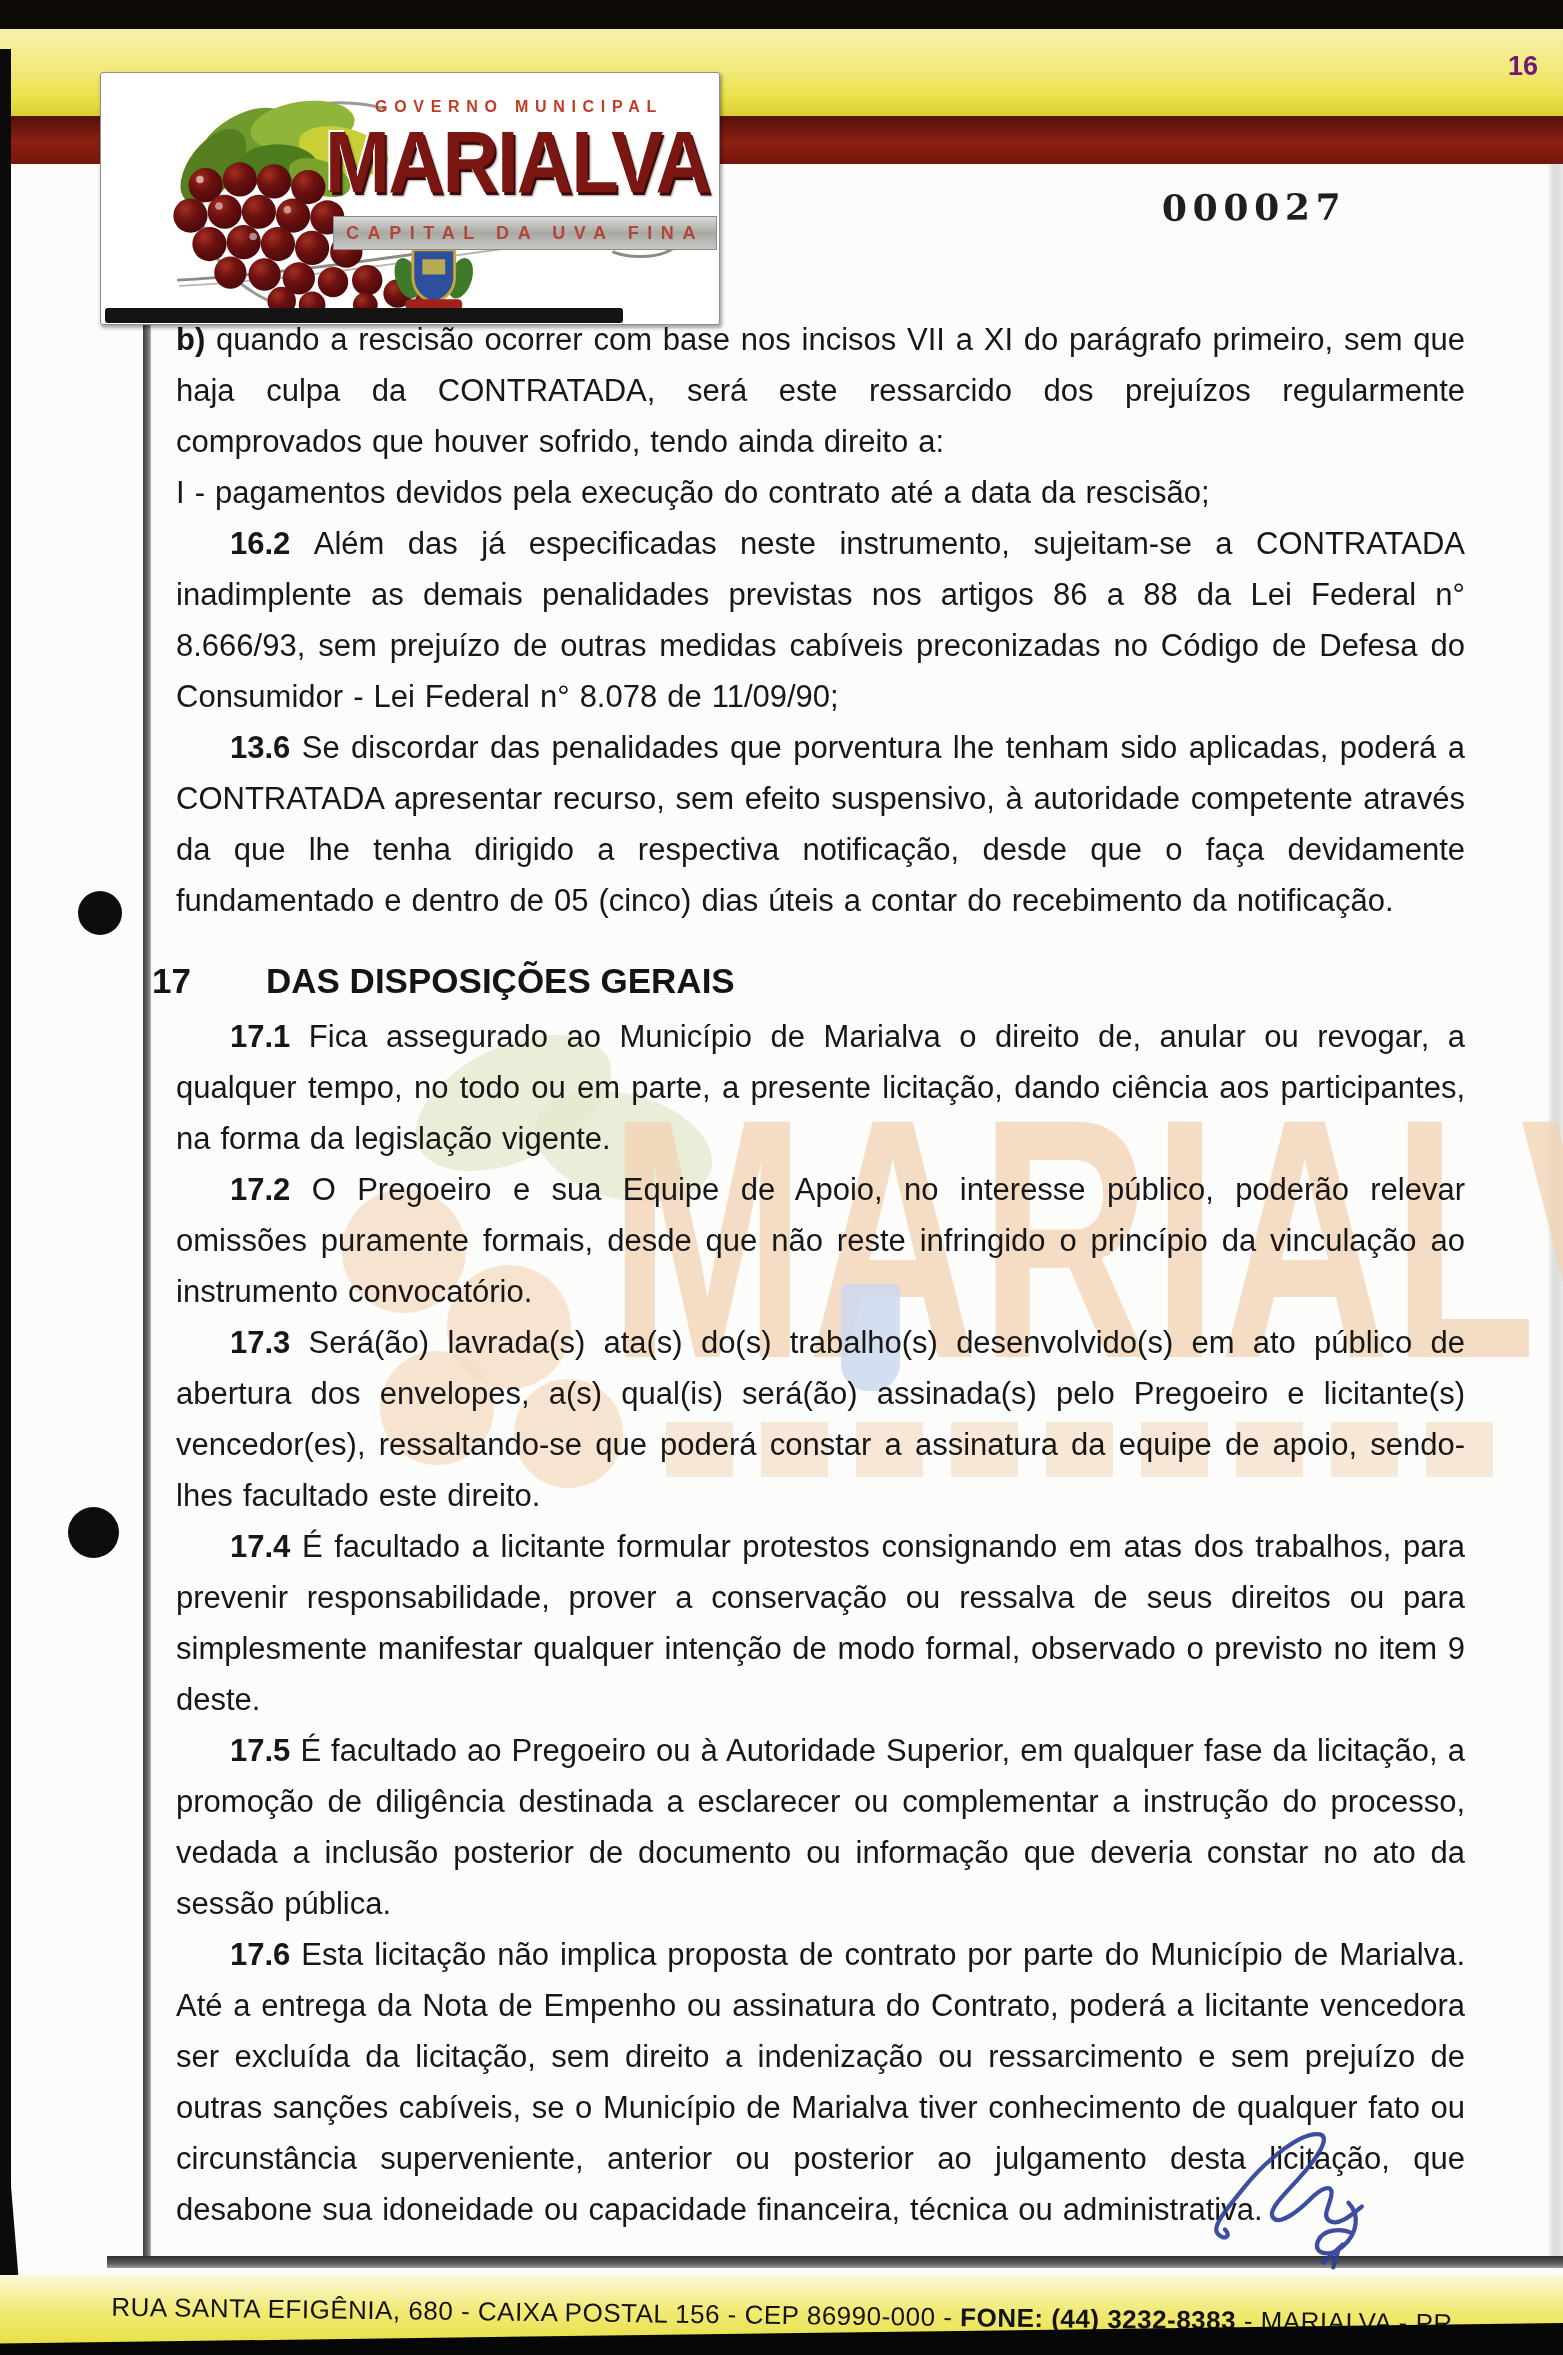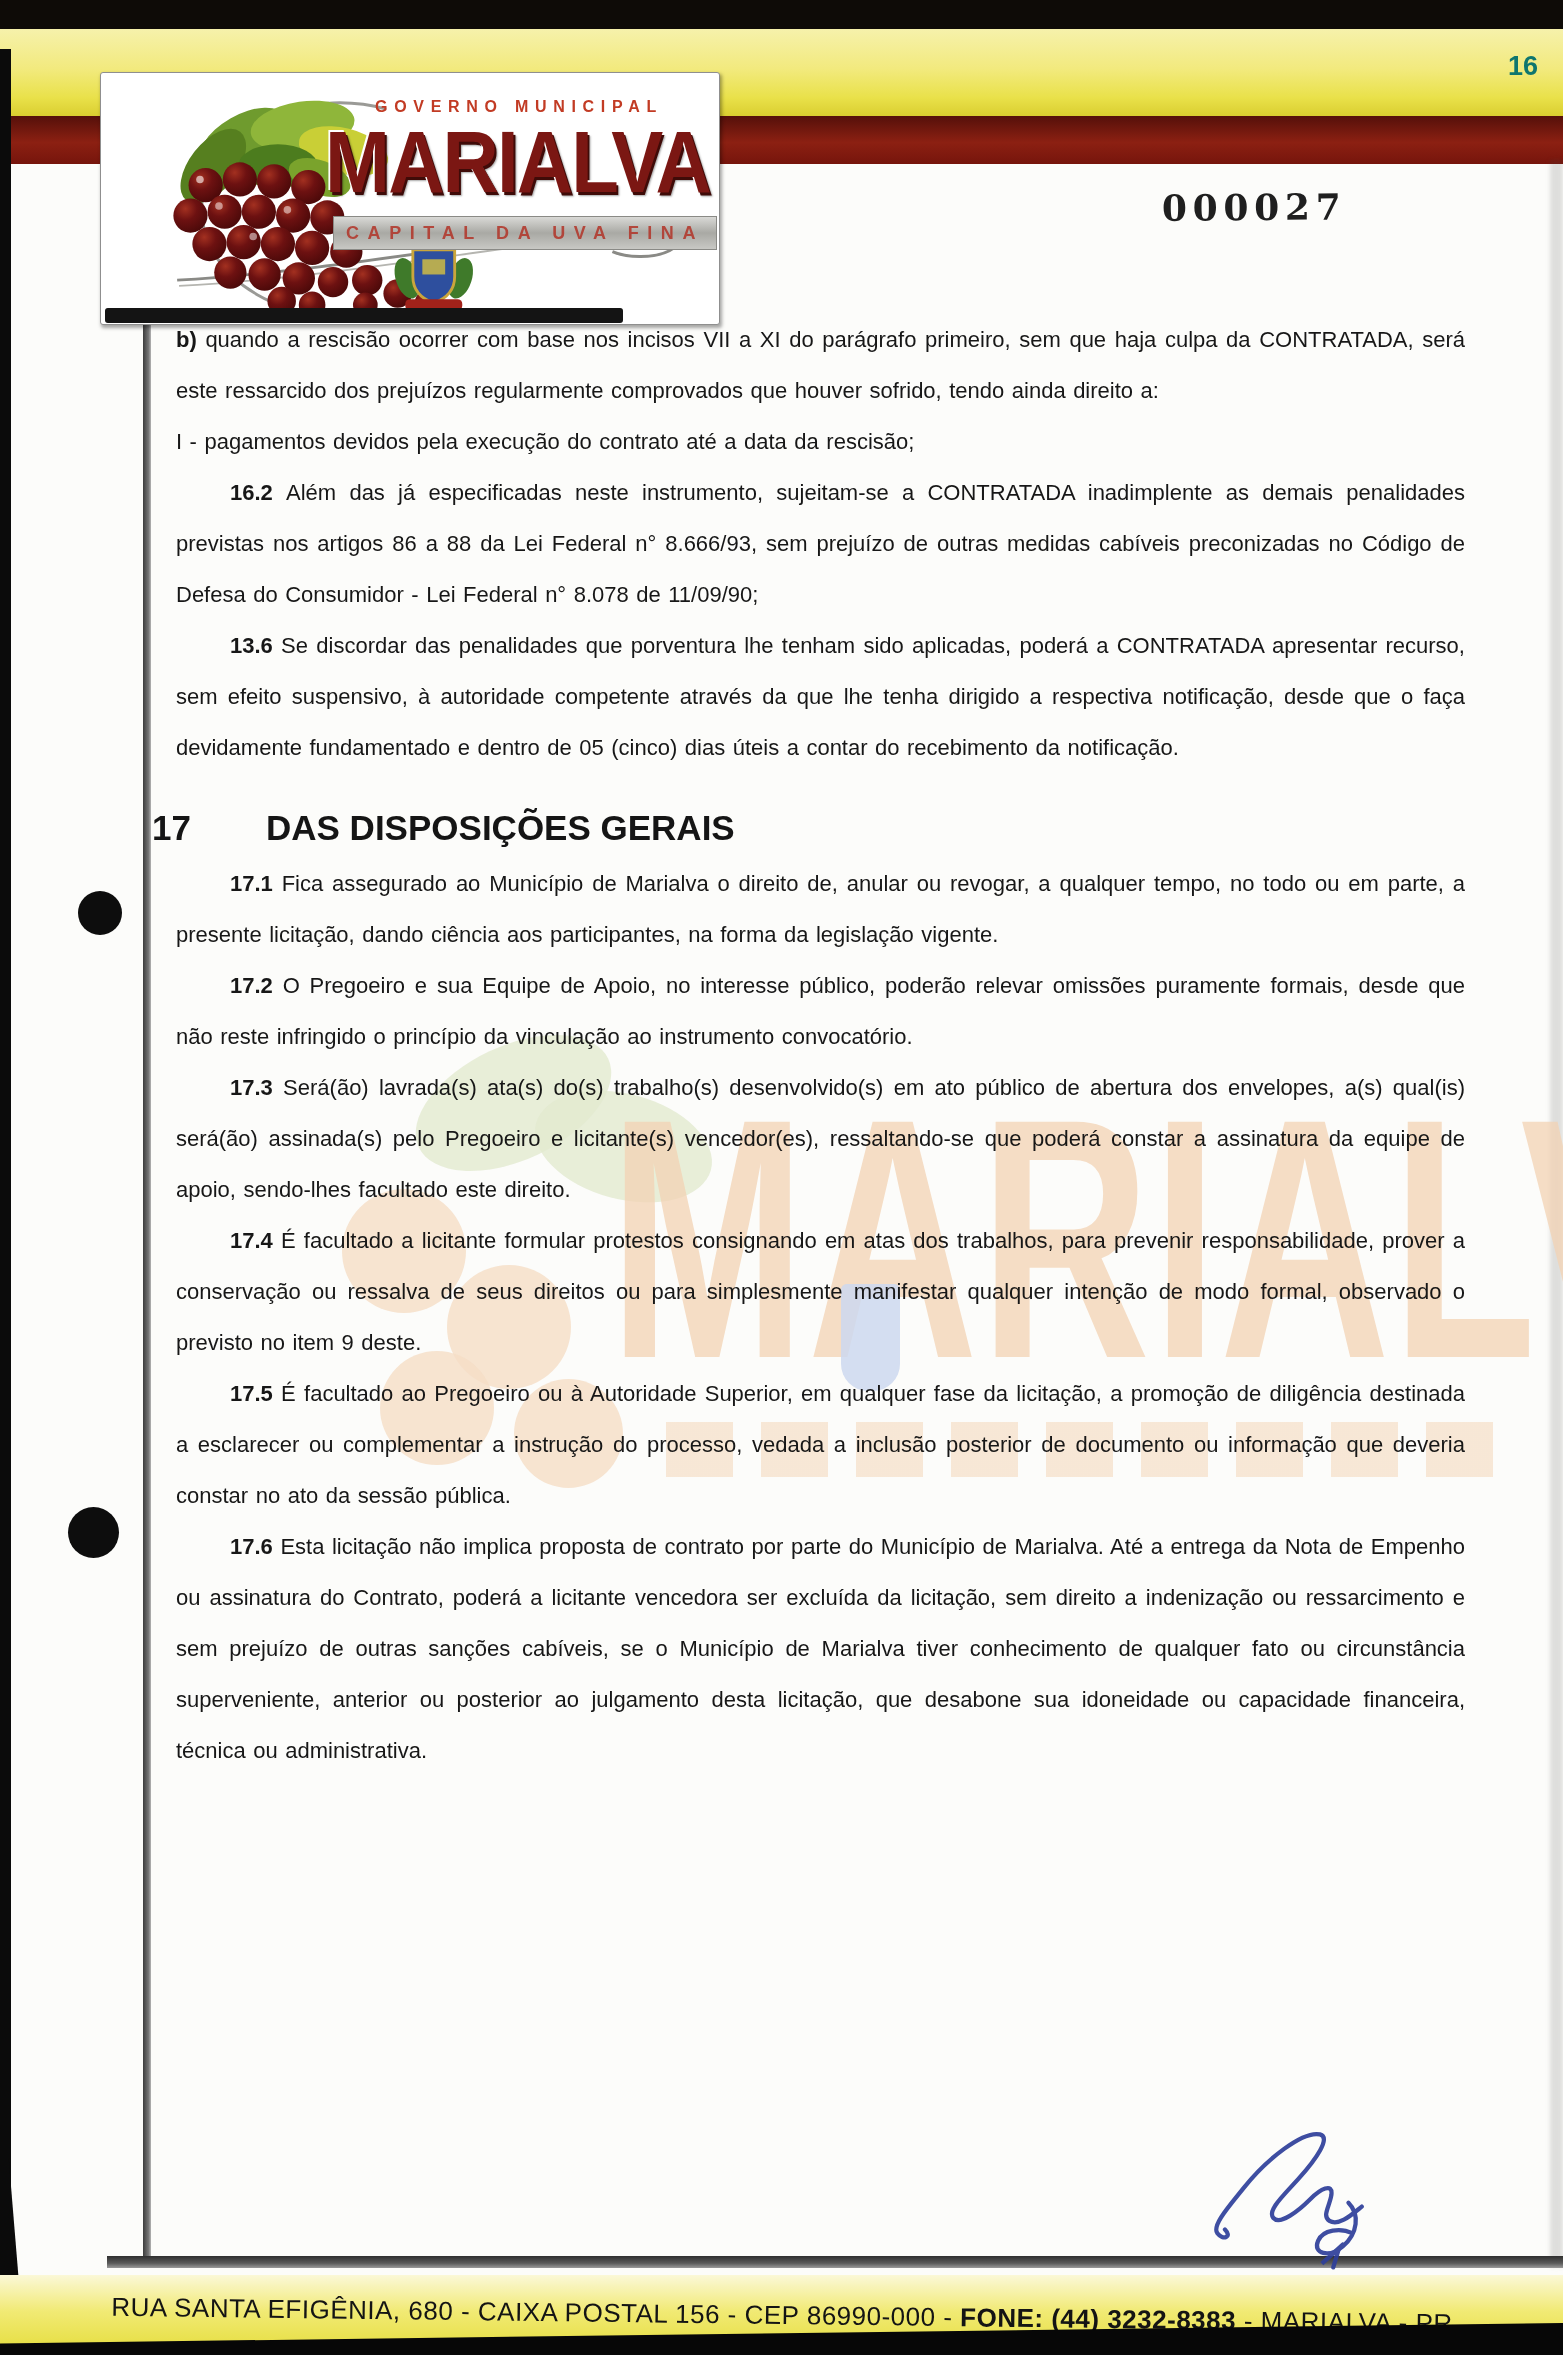--- a/index.html
+++ b/index.html
@@ -8,21 +8,21 @@
     background:#fcfcfa; overflow:hidden;
     font-family:"Liberation Sans", sans-serif; color:#151515;
   }
   
   .band-black{position:absolute;left:0;top:0;width:1564px;height:28.5px;background:#0e0b07;}
   .band-yellow{position:absolute;left:0;top:28.5px;width:1564px;height:88px;
     background:linear-gradient(180deg,#f6f1ab 0%,#f2ea7e 45%,#e9e14a 78%,#d9cd2e 100%);}
   .band-red{position:absolute;left:0;top:116px;width:1564px;height:48px;
     background:linear-gradient(180deg,#55100a 0%,#8c2012 55%,#76150c 100%);}
   .page-number{position:absolute;left:1508px;top:51px;width:48px;
-    font-size:27px;font-weight:700;color:#0f766e;}
+    font-size:27px;font-weight:700;color:#701a75;}
   .stamp-number{position:absolute;left:1162px;top:186px;width:209px;
     font-family:"DejaVu Serif", serif;font-size:36px;font-weight:600;
     letter-spacing:5.7px;color:#1f1f1f;transform:rotate(-0.4deg);}
   
   .scan-edge-left{position:absolute;left:0;top:49px;width:10.5px;height:2306px;background:#0b0b0b;}
   .scan-edge-left-wedge{position:absolute;left:0;top:2159px;width:25px;height:197px;
     background:#0b0b0b;clip-path:polygon(0 0,35% 0,100% 100%,0 100%);}
   .scan-edge-right{position:absolute;left:1550px;top:160px;width:13.3px;height:2107px;
     background:rgba(70,70,70,0.16);filter:blur(1.9px);}
   .hole{position:absolute;border-radius:50%;background:#0d0d0d;}
@@ -55,21 +55,21 @@
   .wm-leaf{position:absolute;background:#e2ead0;border-radius:50%;opacity:.8;}
   .wm-grape{position:absolute;background:#f5ddc6;border-radius:50%;opacity:.8;}
   .wm-shield{position:absolute;left:841px;top:1284px;width:59px;height:107px;
     background:#ccd8ef;border-radius:5.7px 5.7px 27px 27px;opacity:.85;}
   
   .vborder{position:absolute;left:143px;top:316px;width:7.6px;height:1942px;
     background:linear-gradient(90deg,#3c3c3c,#777 70%,#b5b5b5);z-index:3;}
   .bottom-border{position:absolute;left:107px;top:2256px;width:1457px;height:12.4px;
     background:linear-gradient(180deg,#2f2f2f,#5a5a5a 60%,#9a9a9a);z-index:3;}
   .doc-body{position:absolute;left:152px;top:314px;width:1313px;z-index:2;}
-  .doc-body p{margin:0;padding-left:24px;font-size:22px;line-height:51px;
+  .doc-body p{margin:0;padding-left:24px;font-size:31px;line-height:51px;
     text-align:justify;word-spacing:1.4px;color:#171717;}
   .doc-body p.indent{text-indent:54px;}
   .doc-body .pfx.bold{font-weight:700;}
   .doc-body .heading{margin:28.5px 0 5.7px 0;font-size:35px;line-height:51px;font-weight:700;}
   .doc-body .heading .hnum{display:inline-block;width:114px;}
   
   .signature{position:absolute;left:1200px;top:2123px;z-index:7;}
   
   .footer-band{position:absolute;left:0;top:2275px;width:1564px;height:81px;
     background:linear-gradient(180deg,#fbf8d8 0%,#f1ea74 45%,#e4dc38 100%);z-index:5;}

